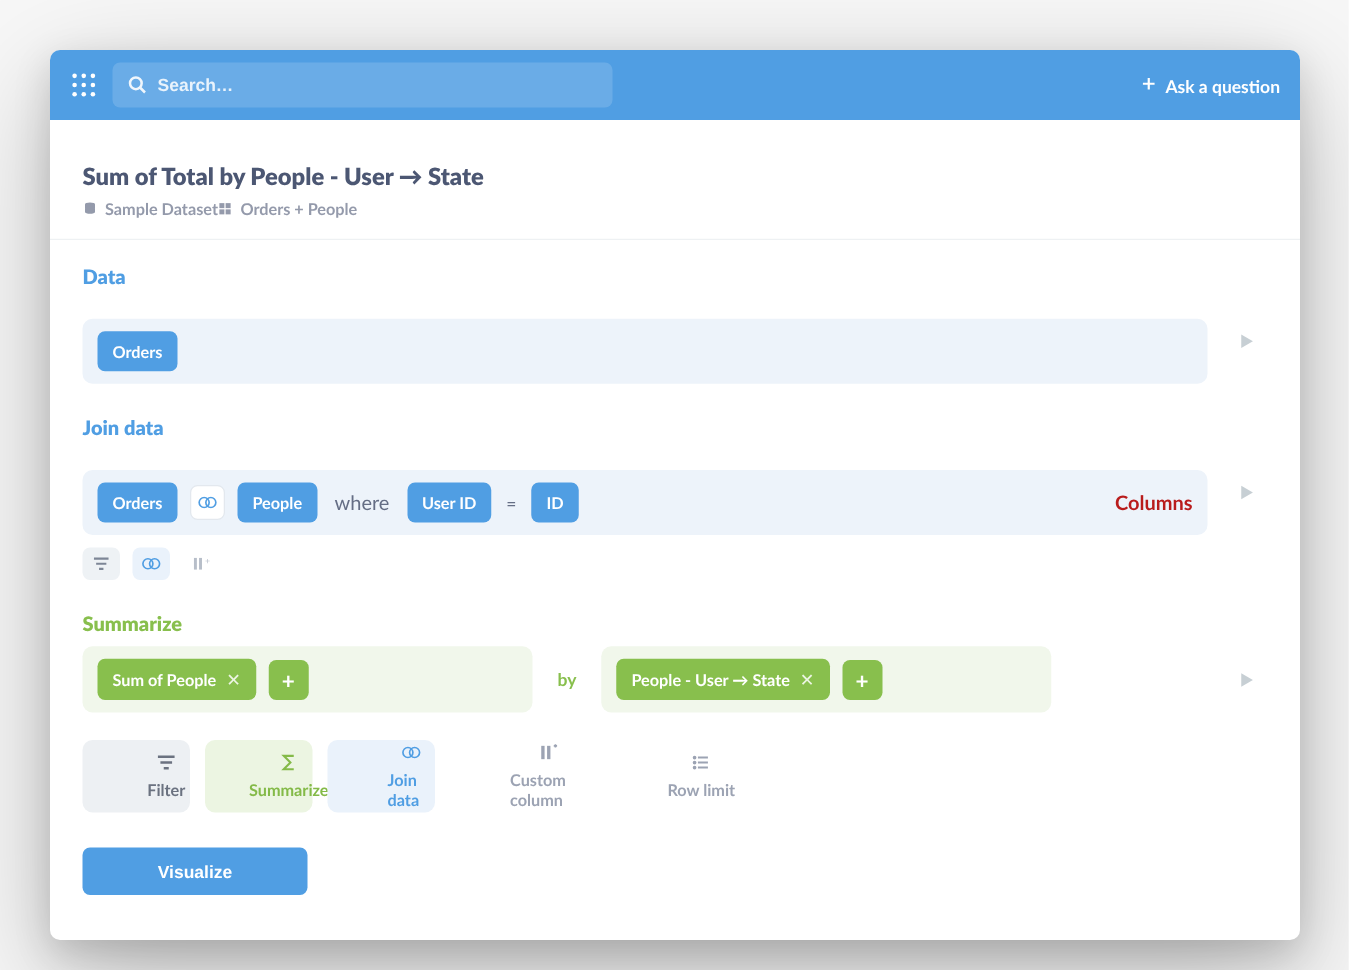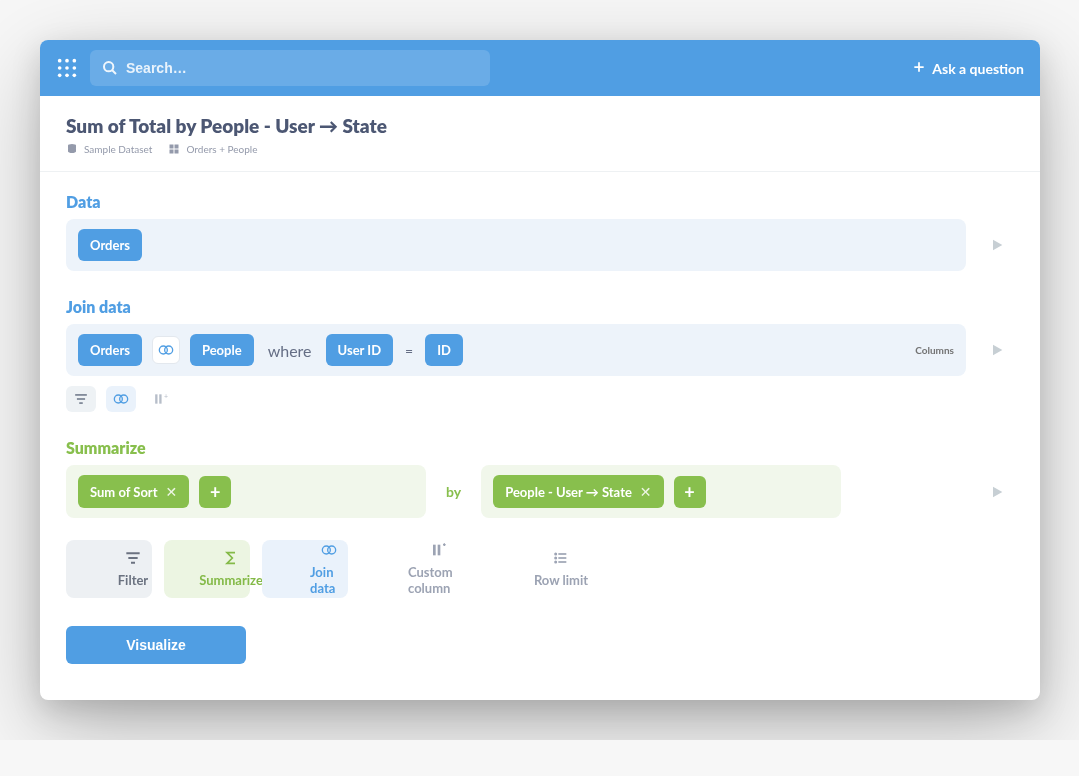--- a/index.html
+++ b/index.html
@@ -56,34 +56,34 @@
   .header-spacer { flex: 1; }
   .ask-btn {
     display: flex; gap: 6px;
     color: #fff; font-weight: 700; font-size: 14px;
     cursor: pointer;
   }
   .ask-btn svg { width: 14px; height: 14px; }
 
   
   .title-section {
-    padding: 18px 26px 16px;
+    padding: 34px 26px 16px;
     border-bottom: 1px solid #eef1f3;
   }
   .page-title {
     font-size: 19px;
     font-weight: 800;
     color: #4c5773;
   }
   .crumbs {
     margin-top: 6px;
-    display: flex; align-items: center; gap: 16px;
+    display: flex; align-items: center; gap: 0;
     color: #949aab;
-    font-size: 10px;
-    font-weight: 400;
+    font-size: 13px;
+    font-weight: 700;
   }
   .crumb {
     display: flex; align-items: center; gap: 6px;
   }
   .crumb svg { width: 12px; height: 12px; }
 
   
   .body {
     padding: 20px 26px 36px;
   }
@@ -101,21 +101,21 @@
   .panel {
     flex: 1;
     min-height: 52px;
     border-radius: 8px;
     padding: 10px 12px;
     display: flex;
     align-items: center;
     gap: 10px;
     font-size: 14px;
   }
-  .panel-blue { background: #edf3fa; }
+  .panel-blue { background: #edf3fa; margin-top: 16px; }
   .panel-green { background: #f1f7eb; }
   .panel.shrink { flex: 0 0 auto; min-width: 360px; }
 
   .by-label {
     align-self: center;
     color: #88bf4d;
     font-weight: 700;
     font-size: 14px;
     padding: 0 6px;
   }
@@ -154,23 +154,23 @@
   .small-word {
     color: #656e85;
     font-size: 16px;
     font-weight: 400;
     margin: 0 4px;
   }
   .eq { font-size: 14px; color: #656e85; padding: 0 2px; }
 
   .columns-link {
     margin-left: auto;
-    color: #737373;
-    font-weight: 700;
-    font-size: 10px;
+    color: #b91c1c;
+    font-weight: 700;
+    font-size: 16px;
   }
 
   .venn {
     width: 28px; height: 28px;
     display: inline-flex; align-items: center; justify-content: center;
     border-radius: 6px;
     background: #fff;
     border: 1px solid #e3e8ee;
     color: #509ee3;
   }
@@ -372,21 +372,21 @@
       </div>
     </div>
 
     <div class="section-gap"></div>
 
     
     <div class="section-label label-green">Summarize</div>
     <div class="row-with-arrow">
       <div class="panel panel-green shrink">
         <span class="tag tag-green">
-          <span>Sum of Sort</span>
+          <span>Sum of People</span>
           <span class="x">✕</span>
         </span>
         <span class="icon-btn-sq green">
             <span class="plus">+</span>
           </span>
       </div>
       <span class="by-label">by</span>
       <div class="panel panel-green shrink">
         <span class="tag tag-green">
           <span>People - User → State</span>

